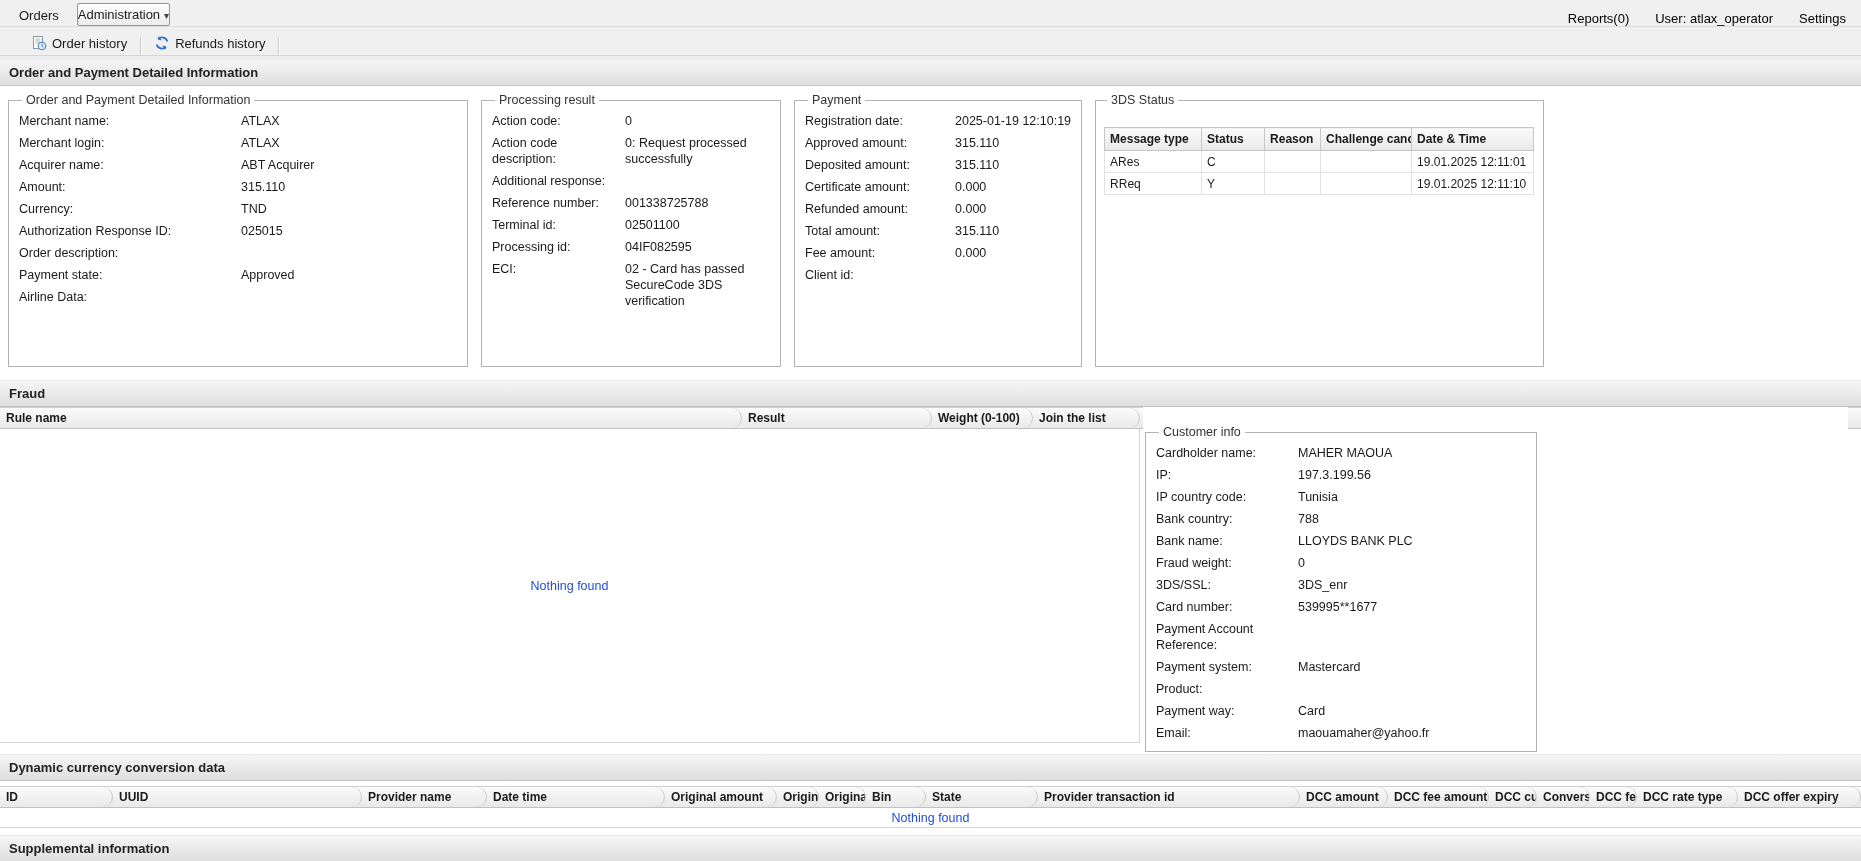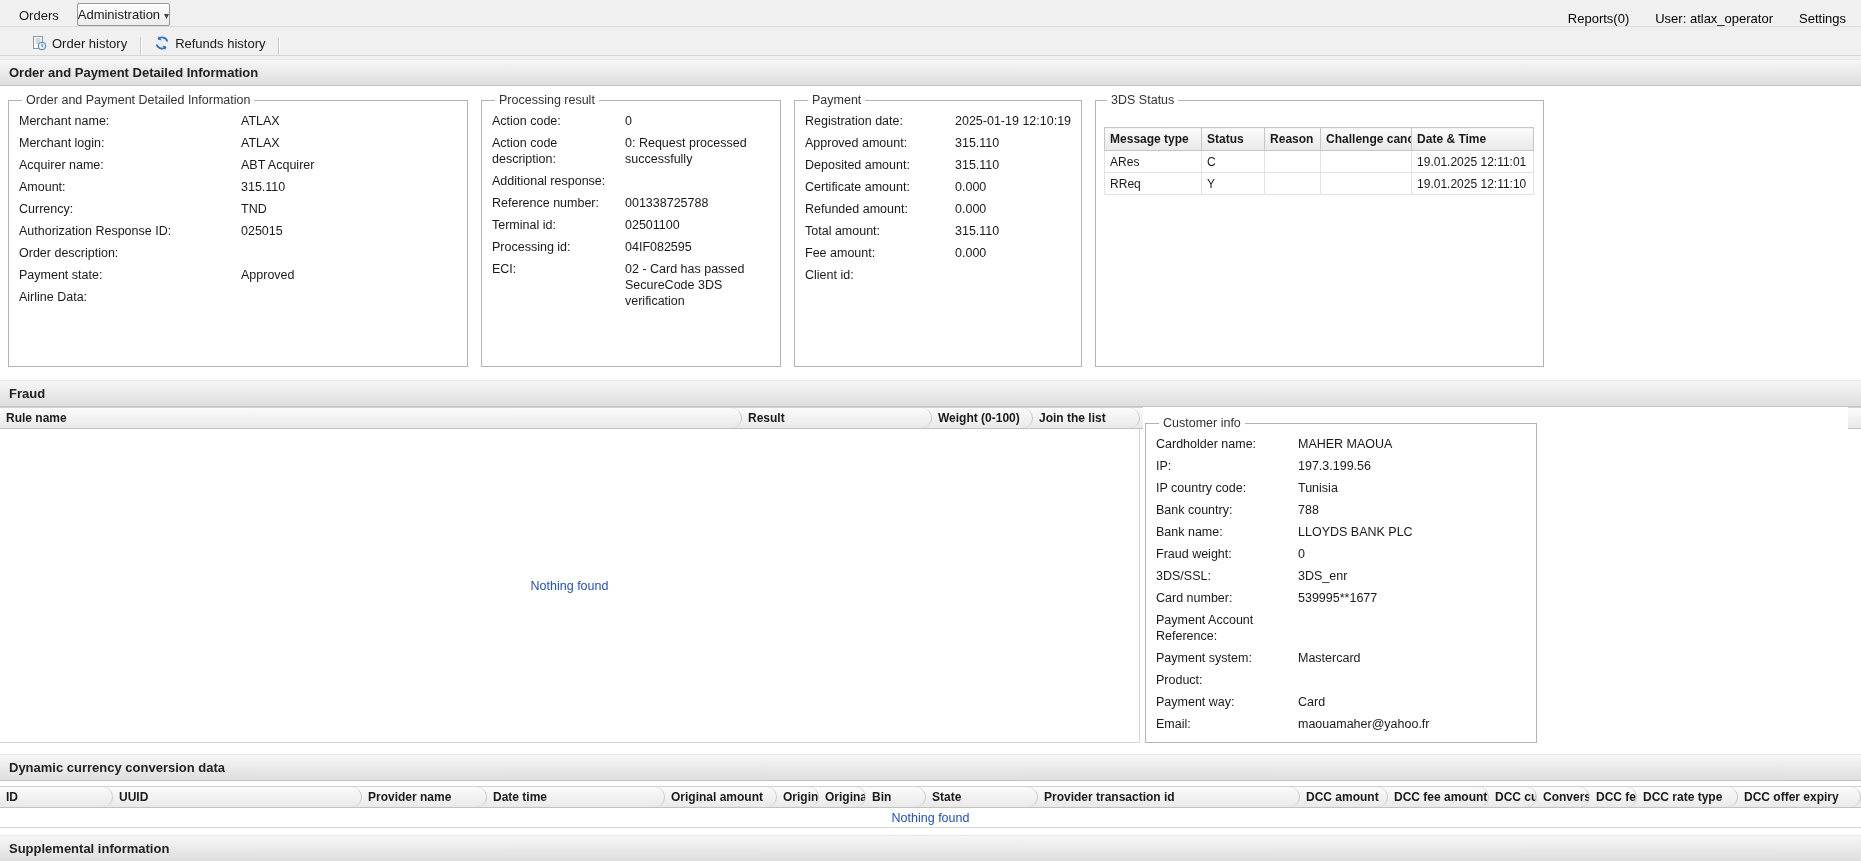--- a/index.html
+++ b/index.html
@@ -62,21 +62,21 @@
   #fraud-header div:nth-of-type(2){width:190px;}
   #fraud-header div:nth-of-type(3){width:101px;}
   #fraud-header div:nth-of-type(4){width:107px;}
   
   .fraud-area{position:absolute;top:407px;left:0;right:0;height:342px;background:#fff;}
   .fraud-body{position:absolute;top:22px;left:0;width:1140px;height:314px;box-sizing:border-box;
     border-right:1px solid #d6d6d6;border-bottom:1px solid #d6d6d6;background:#fff;
     display:flex;align-items:center;justify-content:center;}
   .nothing{font-size:12.5px;color:#1d4ed8;}
   .customer-panel{position:absolute;top:0;left:1143px;width:705px;height:342px;background:#fff;}
-  #fs-customer{position:absolute;top:9px;left:2px;width:392px;height:327px;}
+  #fs-customer{position:absolute;top:18px;left:2px;width:392px;height:327px;}
   
   #dcc-header{position:absolute;top:786px;left:0;right:0;}
   #dcc-header div:nth-of-type(1){width:113px;}
   #dcc-header div:nth-of-type(2){width:249px;}
   #dcc-header div:nth-of-type(3){width:125px;}
   #dcc-header div:nth-of-type(4){width:178px;}
   #dcc-header div:nth-of-type(5){width:112px;}
   #dcc-header div:nth-of-type(6){width:42px;}
   #dcc-header div:nth-of-type(7){width:47px;}
   #dcc-header div:nth-of-type(8){width:60px;}

